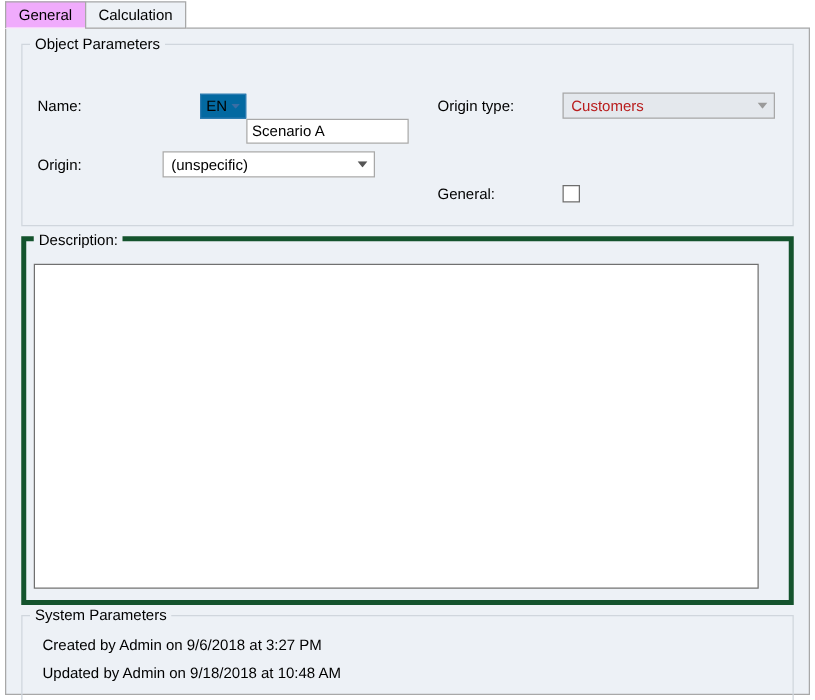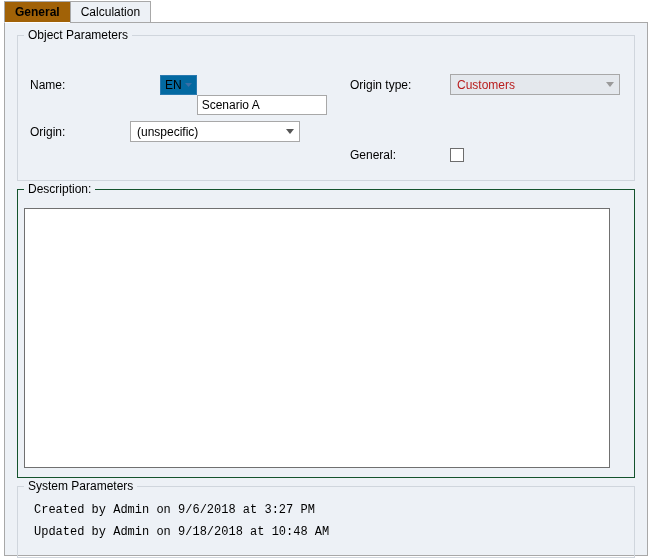--- a/index.html
+++ b/index.html
@@ -25,24 +25,23 @@
   .tab {
     padding: 3px 10px 3px 10px;
     border: 1px solid #a8a8a8;
     background: #edf1f6;
     margin-right: -1px;
     cursor: pointer;
     position: relative;
     top: 1px;
   }
   .tab.active {
-    background: #a16207;
+    background: #f0abfc;
     border-bottom: 1px solid #fdfdfe;
     top: 1px;
-    font-weight: bold;
   }
 
   .tab-content {
     border: 1px solid #a8a8a8;
     background: #edf1f6;
     width: 644px;
     height: 534px;
     margin-left: 4px;
     position: relative;
     padding: 12px;
@@ -146,21 +145,21 @@
 
   .checkbox {
     width: 14px;
     height: 14px;
     border: 1px solid #6d6d6d;
     background: #fff;
     cursor: pointer;
   }
 
   .desc-wrap {
-    border: 1px solid #14532d;
+    border: 4px solid #14532d;
     padding: 18px 24px 6px 6px;
     position: relative;
     margin-bottom: 8px;
   }
   .desc-wrap .legend {
     position: absolute;
     top: -8px;
     left: 6px;
     background: #edf1f6;
     padding: 0 4px;
@@ -182,21 +181,21 @@
     padding: 14px 10px 10px 10px;
     position: relative;
   }
   .sys-fieldset .legend {
     position: absolute;
     top: -8px;
     left: 6px;
     background: #edf1f6;
     padding: 0 4px;
   }
-  .sys-line { margin: 2px 0 8px 6px; font-family: Liberation Mono, monospace; }
+  .sys-line { margin: 2px 0 8px 6px; }
 </style>
 </head>
 <body>
 
 <div class="tab-strip">
   <div class="tab active">General</div>
   <div class="tab">Calculation</div>
 </div>
 
 <div class="tab-content">

